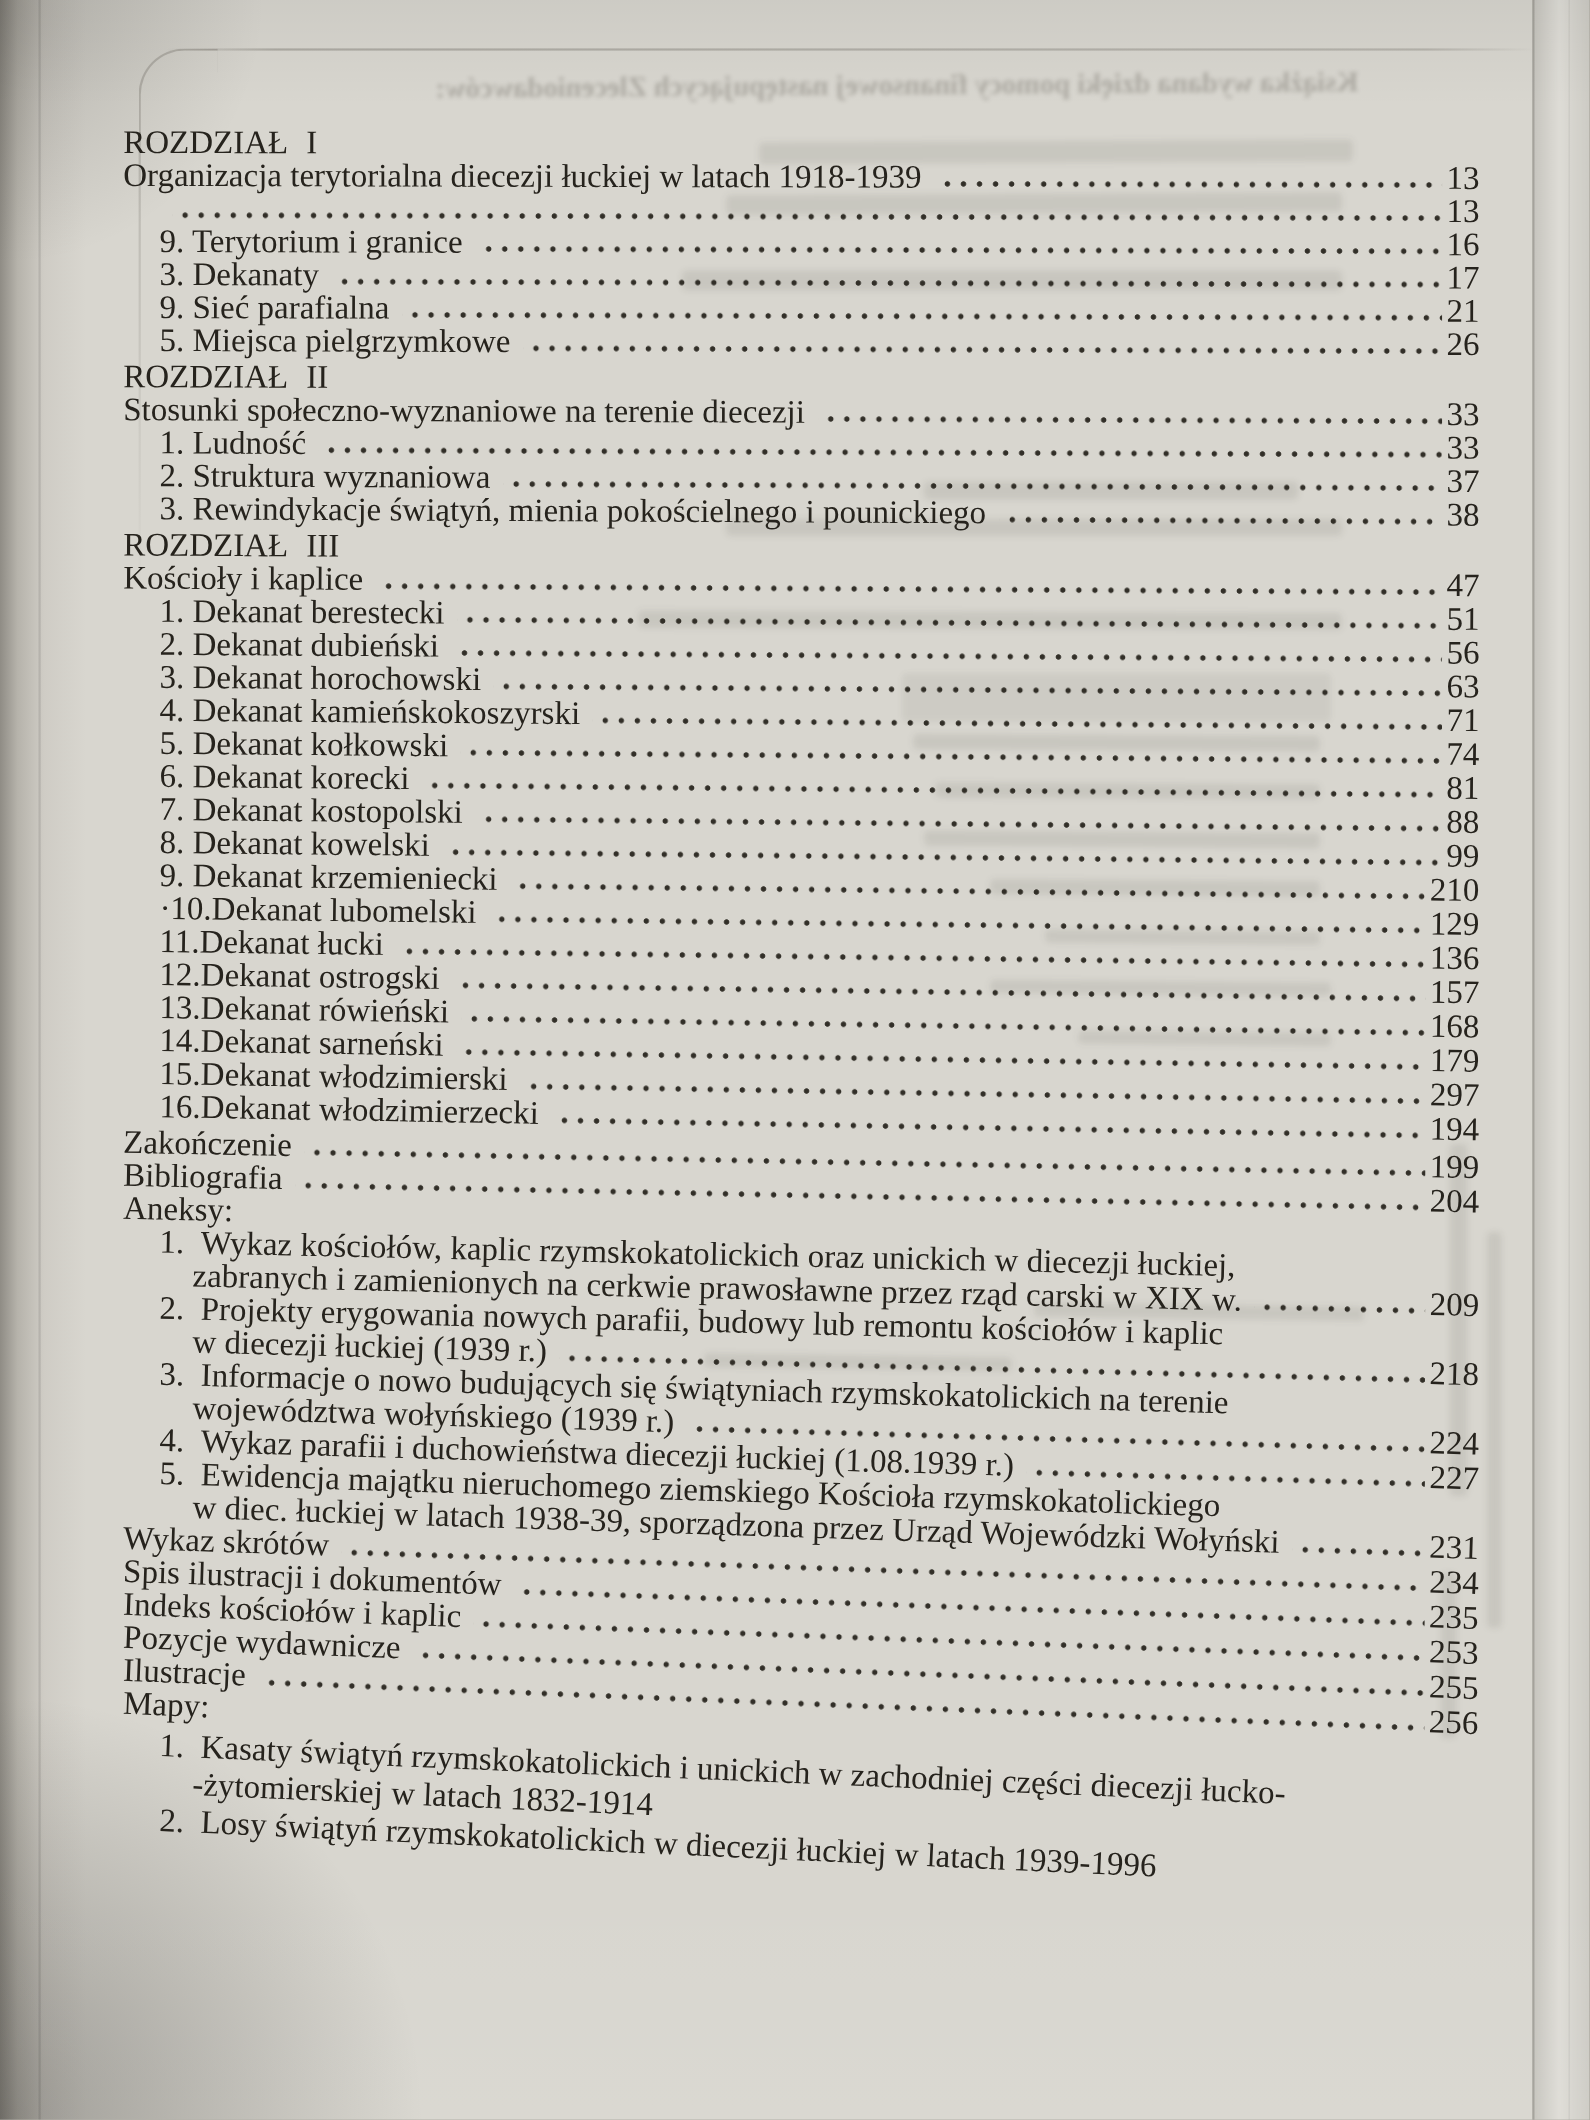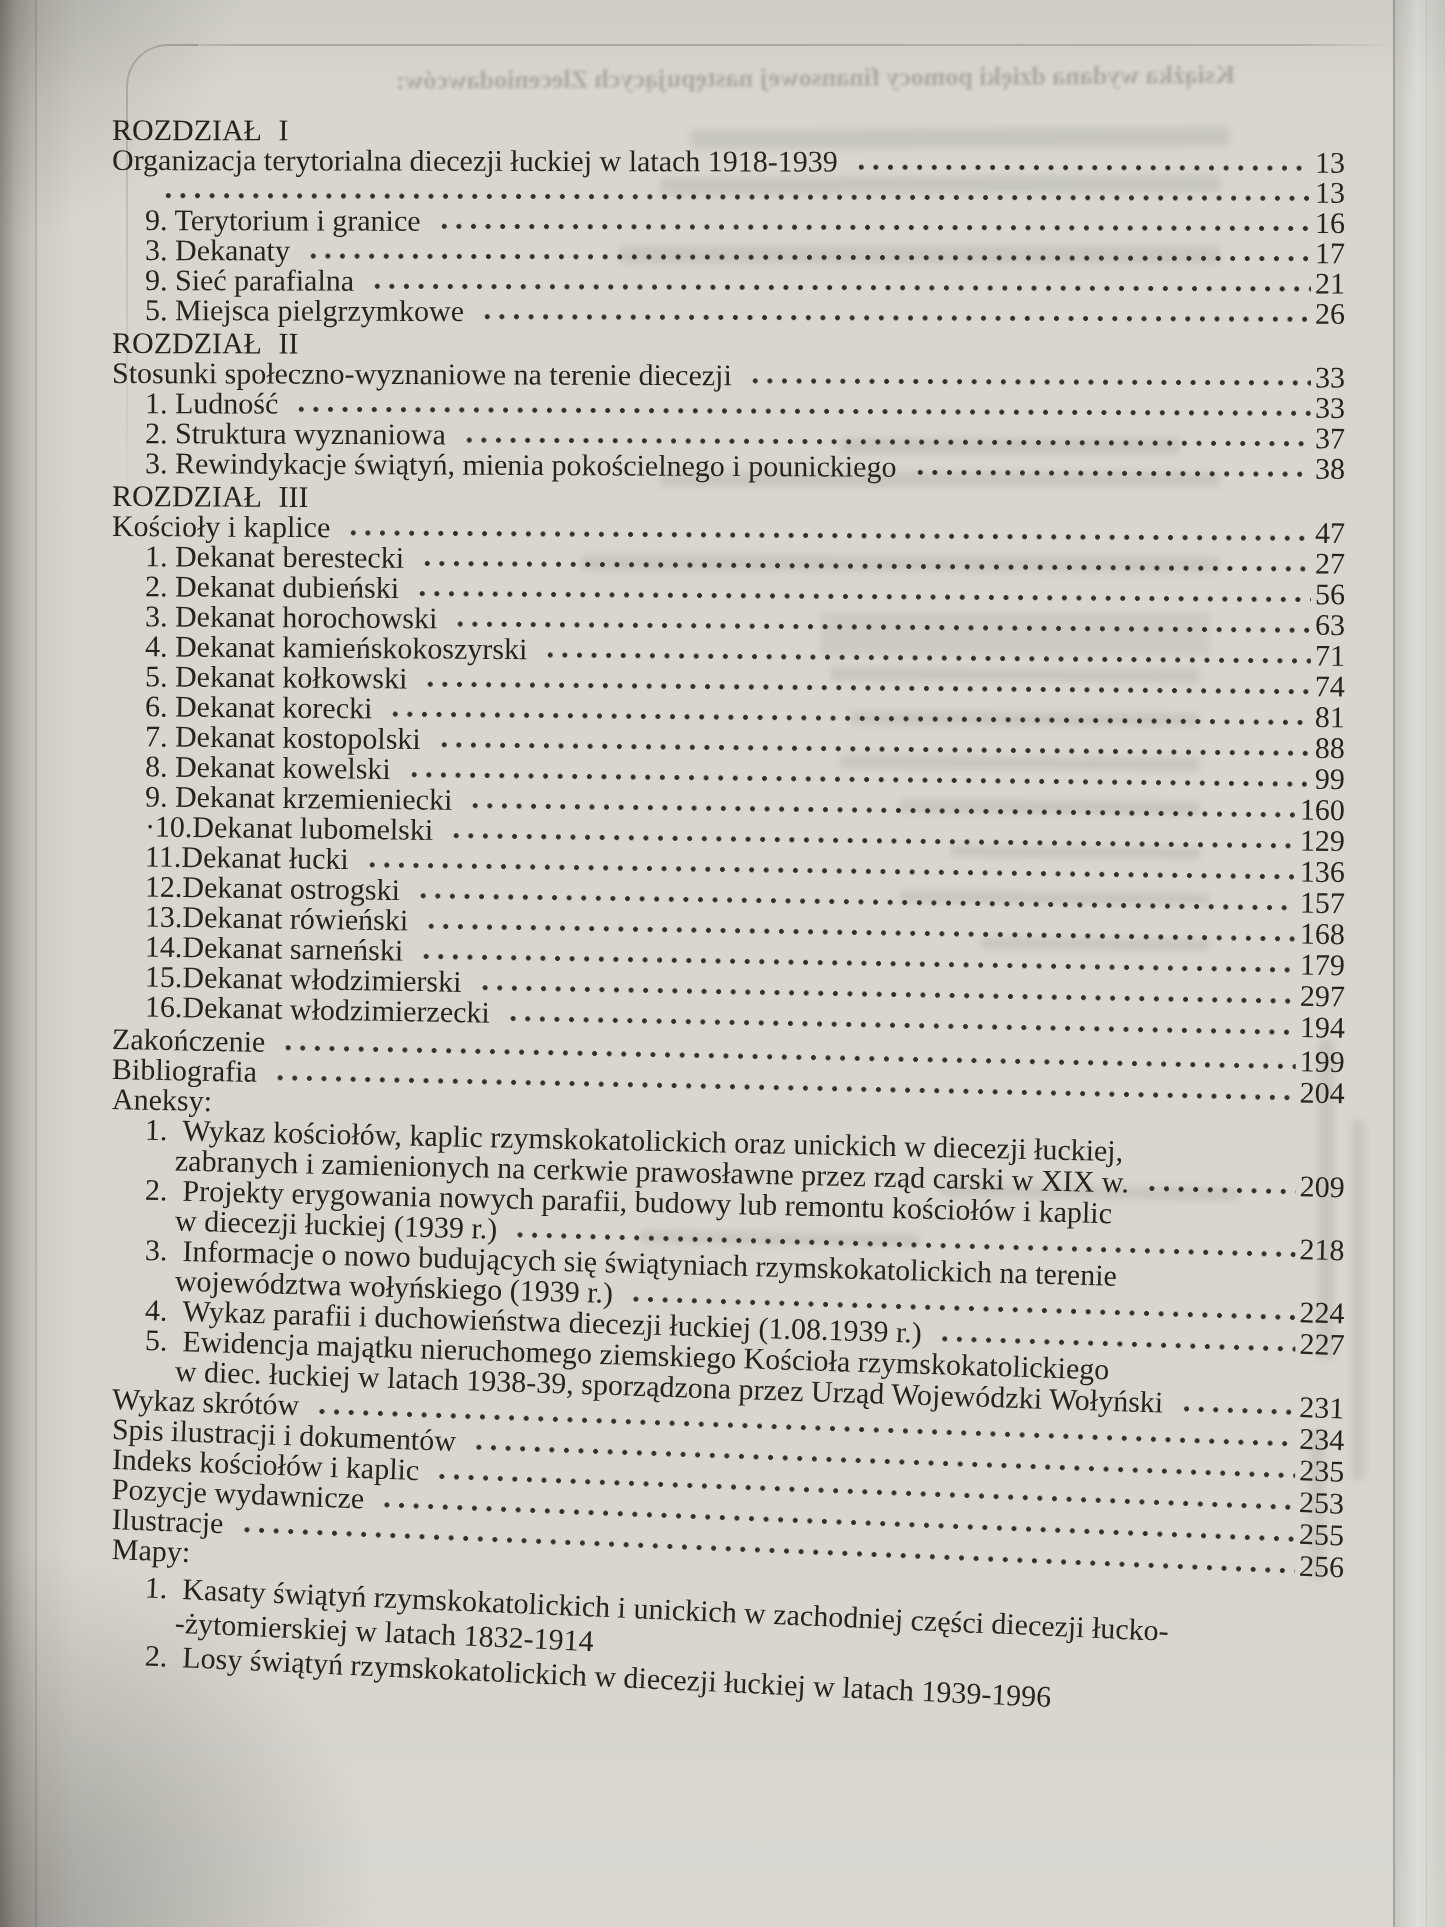--- a/index.html
+++ b/index.html
@@ -162,21 +162,21 @@
           <span class="label">ROZDZIAŁ III</span>
         </div>
         <div class="toc-row indent-0" style="transform: rotate(0.328deg);">
           <span class="label">Kościoły i kaplice</span>
           <span class="dots"></span>
           <span class="pg">47</span>
         </div>
         <div class="toc-row indent-1" style="transform: rotate(0.357deg);">
           <span class="label">1. Dekanat berestecki</span>
           <span class="dots"></span>
-          <span class="pg">27</span>
+          <span class="pg">51</span>
         </div>
         <div class="toc-row indent-1" style="transform: rotate(0.387deg);">
           <span class="label">2. Dekanat dubieński</span>
           <span class="dots"></span>
           <span class="pg">56</span>
         </div>
         <div class="toc-row indent-1" style="transform: rotate(0.42deg);">
           <span class="label">3. Dekanat horochowski</span>
           <span class="dots"></span>
           <span class="pg">63</span>
@@ -202,21 +202,21 @@
           <span class="pg">88</span>
         </div>
         <div class="toc-row indent-1" style="transform: rotate(0.61deg);">
           <span class="label">8. Dekanat kowelski</span>
           <span class="dots"></span>
           <span class="pg">99</span>
         </div>
         <div class="toc-row indent-1" style="transform: rotate(0.653deg);">
           <span class="label">9. Dekanat krzemieniecki</span>
           <span class="dots"></span>
-          <span class="pg">160</span>
+          <span class="pg">210</span>
         </div>
         <div class="toc-row indent-1" style="transform: rotate(0.698deg);">
           <span class="label">·10.Dekanat lubomelski</span>
           <span class="dots"></span>
           <span class="pg">129</span>
         </div>
         <div class="toc-row indent-1" style="transform: rotate(0.746deg);">
           <span class="label">11.Dekanat łucki</span>
           <span class="dots"></span>
           <span class="pg">136</span>

